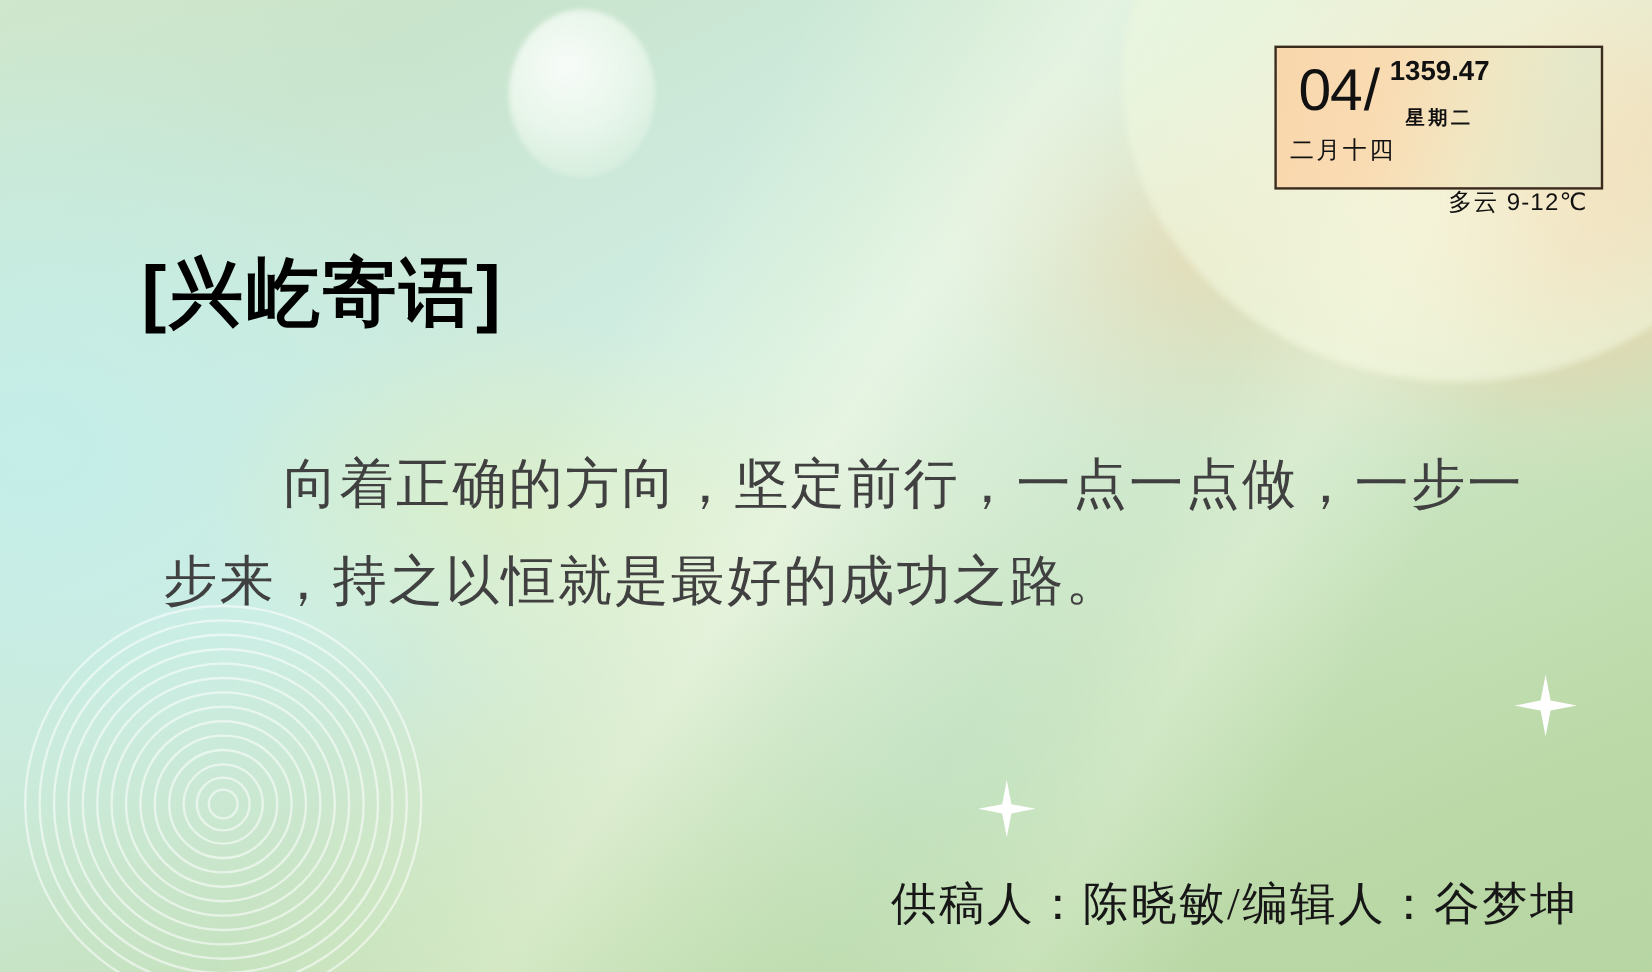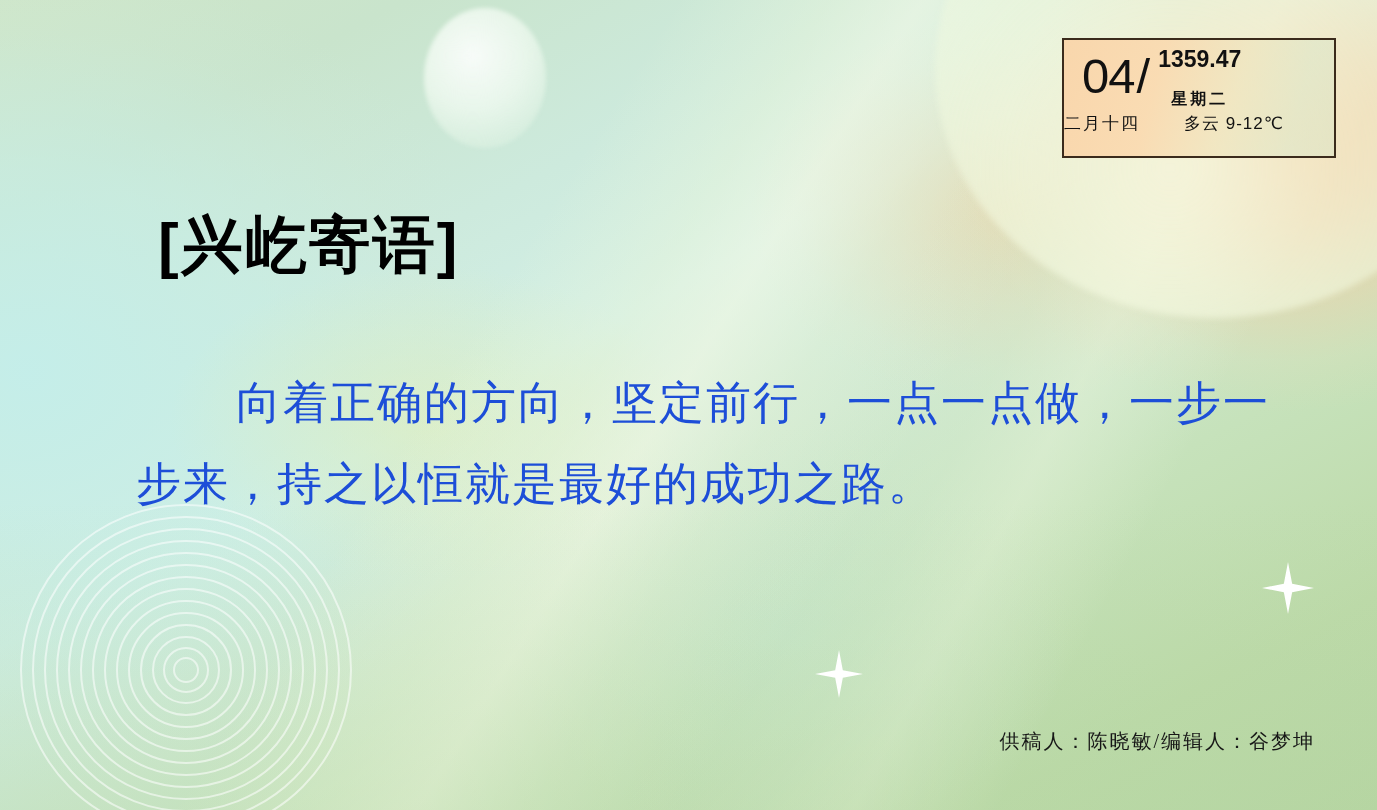--- a/index.html
+++ b/index.html
@@ -210,59 +210,59 @@
   .date-week {
     font-size: 16px;
     font-weight: bold;
     letter-spacing: 3px;
     margin-top: 16px;
   }
   .date-bottom {
     flex: 1;
     display: flex;
     align-items: flex-start;
+    justify-content: center;
     gap: 44px;
-    font-size: 17px;
+    font-size: 20px;
     letter-spacing: 1px;
     padding-bottom: 6px;
   }
   .date-lunar { letter-spacing: 2px; }
-  .date-weather { letter-spacing: 1px; }
+  .date-weather { letter-spacing: 1px; margin-top: 43px; }
 
   
   .headline {
     position: absolute;
     left: 118px; top: 214px;
     font-family: "Liberation Sans", "DejaVu Sans", sans-serif;
     font-weight: bold;
     font-size: 62px;
     letter-spacing: 2px;
     color: #000000;
     line-height: 1;
     white-space: nowrap;
-    margin-left: 40px;
   }
   .body-text {
     position: absolute;
     left: 136px; top: 363px;
     width: 1180px;
     font-family: "Liberation Serif", "DejaVu Serif", serif;
     font-size: 45px;
     line-height: 81px;
-    color: #1d4ed8;
+    color: #404040;
     letter-spacing: 2px;
     text-indent: 100px;
   }
   .credit {
     position: absolute;
     left: 0; right: 62px;
     top: 728px;
     text-align: right;
     font-family: "Liberation Serif", "DejaVu Serif", serif;
-    font-size: 20px;
+    font-size: 38px;
     letter-spacing: 2px;
     color: #171717;
     white-space: nowrap;
   }
 </style>
 </head>
 <body>
 
 <div id="poster">
 

